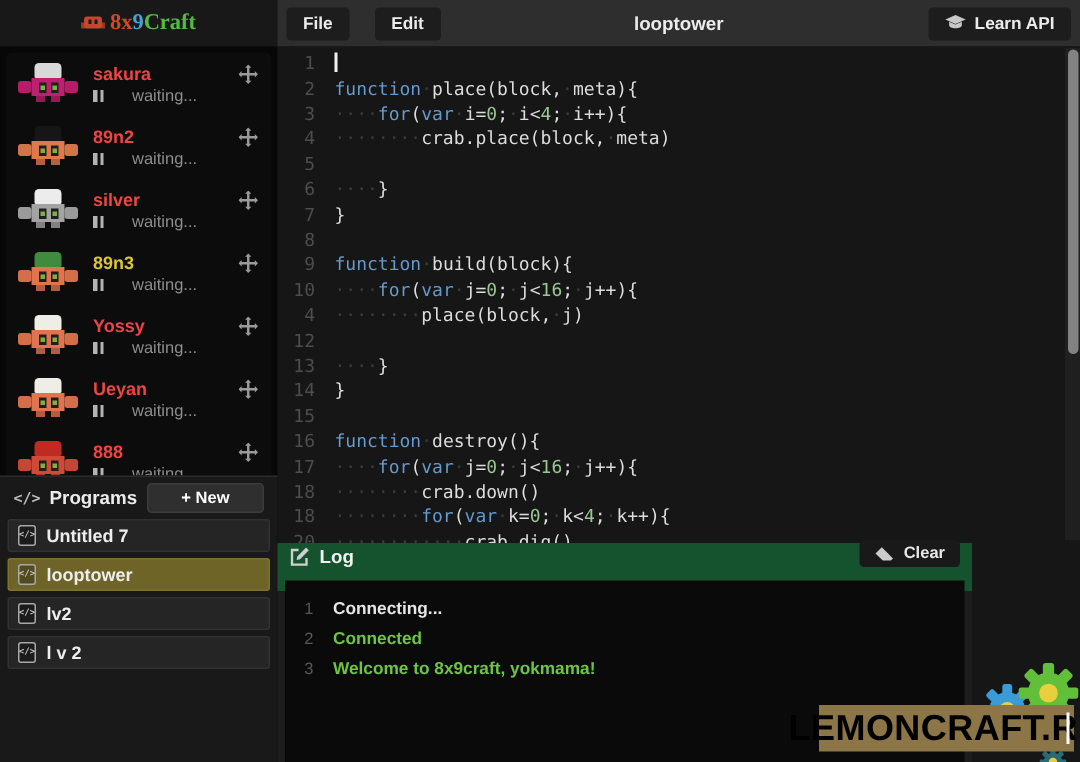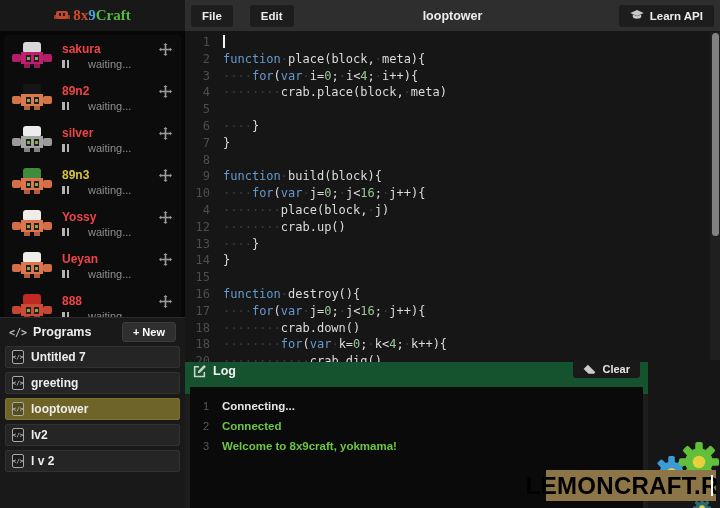--- a/index.html
+++ b/index.html
@@ -51,21 +51,21 @@
   .av-claw { position:absolute; top:12px; width:9px; height:8px; background:var(--body); border-radius:2px; filter:brightness(.95); }
   .av-claw.left { left:0; } .av-claw.right { right:0; }
   .av-foot { position:absolute; top:22px; width:6px; height:4px; background:var(--body); filter:brightness(.8); }
   .av-foot.left { left:12px; } .av-foot.right { right:12px; }
 
   
   .programs { position:absolute; left:0; top:286px; width:185px; bottom:0; background:#191919; border-top:1px solid #2b2b2b; padding:0 5px; }
   .programs-header { height:28px; display:flex; align-items:center; gap:6px; padding:0 4px; color:#ececec; font-size:12.5px; font-weight:bold; }
   .code-glyph { font-family:"DejaVu Sans Mono", monospace; font-size:10px; color:#bdbdbd; font-weight:bold; }
   .new-btn { margin-left:auto; background:#2f2f2f; color:#fff; font-family:inherit; font-size:11px; font-weight:bold;
-    border:1px solid #3c3c3c; border-radius:3px; padding:3px 10px; cursor:pointer; }
+    border:1px solid #3c3c3c; border-radius:3px; padding:3px 22px; cursor:pointer; }
   .program-item { height:22px; display:flex; align-items:center; gap:7px; background:#252525; border:1px solid #313131;
     border-radius:2px; margin-bottom:4px; padding:0 6px; color:#ededed; font-size:12px; font-weight:bold; cursor:pointer; }
   .program-item.selected { background:#6e6427; border-color:#7b7133; }
   .doc-icon { width:12px; height:14px; border:1px solid #a8a8a8; border-radius:2px; display:inline-flex; align-items:center;
     justify-content:center; flex:none; background:rgba(0,0,0,.25); }
   .doc-icon span { font-family:"DejaVu Sans Mono", monospace; font-size:6px; color:#c5c5c5; line-height:1; }
 
   
   .editor { position:absolute; left:185px; top:31px; width:535px; height:331px; background:#161616; overflow:hidden;
     font-family:"DejaVu Sans Mono", monospace; font-size:12px; line-height:16.8px; padding-top:3px; cursor:text; }
@@ -344,46 +344,40 @@
         <button class="new-btn">+ New</button>
       </div>
       <div class="program-list">
   <div class="program-item">
     <span class="doc-icon">
               <span>&lt;/&gt;</span>
             </span>
     <span class="program-name">Untitled 7</span>
   </div>
 
+
+  <div class="program-item selected">
+    <span class="doc-icon">
+              <span>&lt;/&gt;</span>
+            </span>
+    <span class="program-name">looptower</span>
+  </div>
+
   <div class="program-item">
     <span class="doc-icon">
               <span>&lt;/&gt;</span>
             </span>
-    <span class="program-name">greeting</span>
-  </div>
-
-  <div class="program-item selected">
-    <span class="doc-icon">
-              <span>&lt;/&gt;</span>
-            </span>
-    <span class="program-name">looptower</span>
-  </div>
+    <span class="program-name">lv2</span>
+  </div>
+
 
   <div class="program-item">
     <span class="doc-icon">
               <span>&lt;/&gt;</span>
             </span>
-    <span class="program-name">lv2</span>
-  </div>
-
-
-  <div class="program-item">
-    <span class="doc-icon">
-              <span>&lt;/&gt;</span>
-            </span>
     <span class="program-name">l v 2</span>
   </div>
 </div>
     </div>
   </aside>
 
   <main class="editor">
   <div class="code-line">
     <span class="gutter">1</span>
     <span class="code-content"><span class="text-cursor"></span></span>
@@ -433,21 +427,20 @@
     <span class="code-content"><span class="tk-tx"><span class="ws">····</span></span><span class="tk-kw">for</span><span class="tk-tx">(</span><span class="tk-kw">var</span><span class="tk-tx"><span class="ws">·</span>j=</span><span class="tk-nu">0</span><span class="tk-tx">;<span class="ws">·</span>j&lt;</span><span class="tk-nu">16</span><span class="tk-tx">;<span class="ws">·</span>j++){</span></span>
   </div>
 
   <div class="code-line">
     <span class="gutter">4</span>
     <span class="code-content"><span class="tk-tx"><span class="ws">········</span>place(block,<span class="ws">·</span>j)</span></span>
   </div>
 
   <div class="code-line">
     <span class="gutter">12</span>
-    <span class="code-content"><span class="tk-tx"><span class="ws">········</span>crab.up()</span></span>
   </div>
 
   <div class="code-line">
     <span class="gutter">13</span>
     <span class="code-content"><span class="tk-tx"><span class="ws">····</span>}</span></span>
   </div>
 
   <div class="code-line">
     <span class="gutter">14</span>
     <span class="code-content"><span class="tk-tx">}</span></span>

